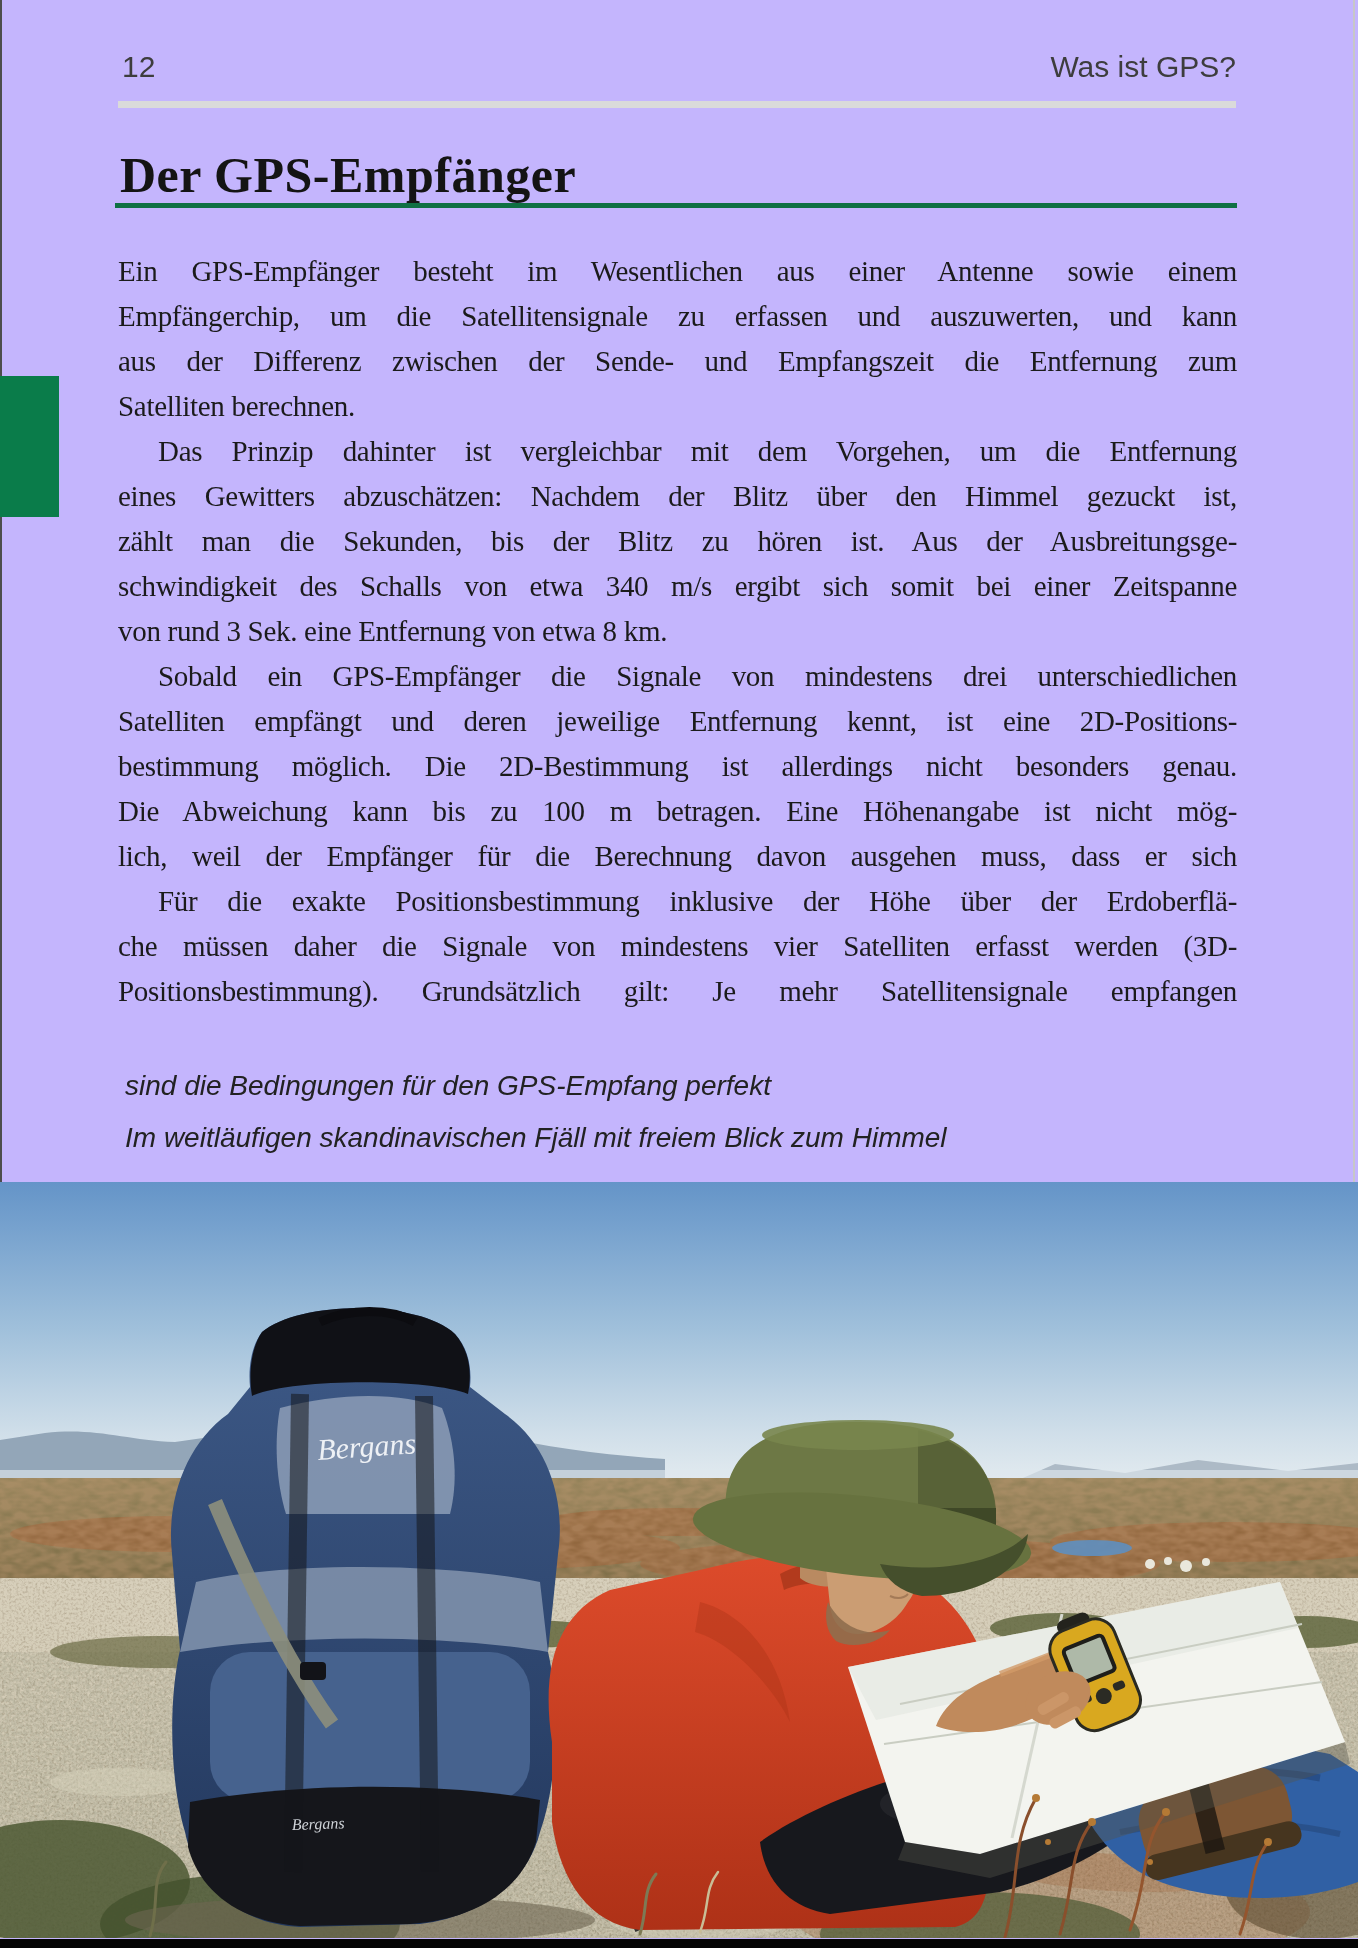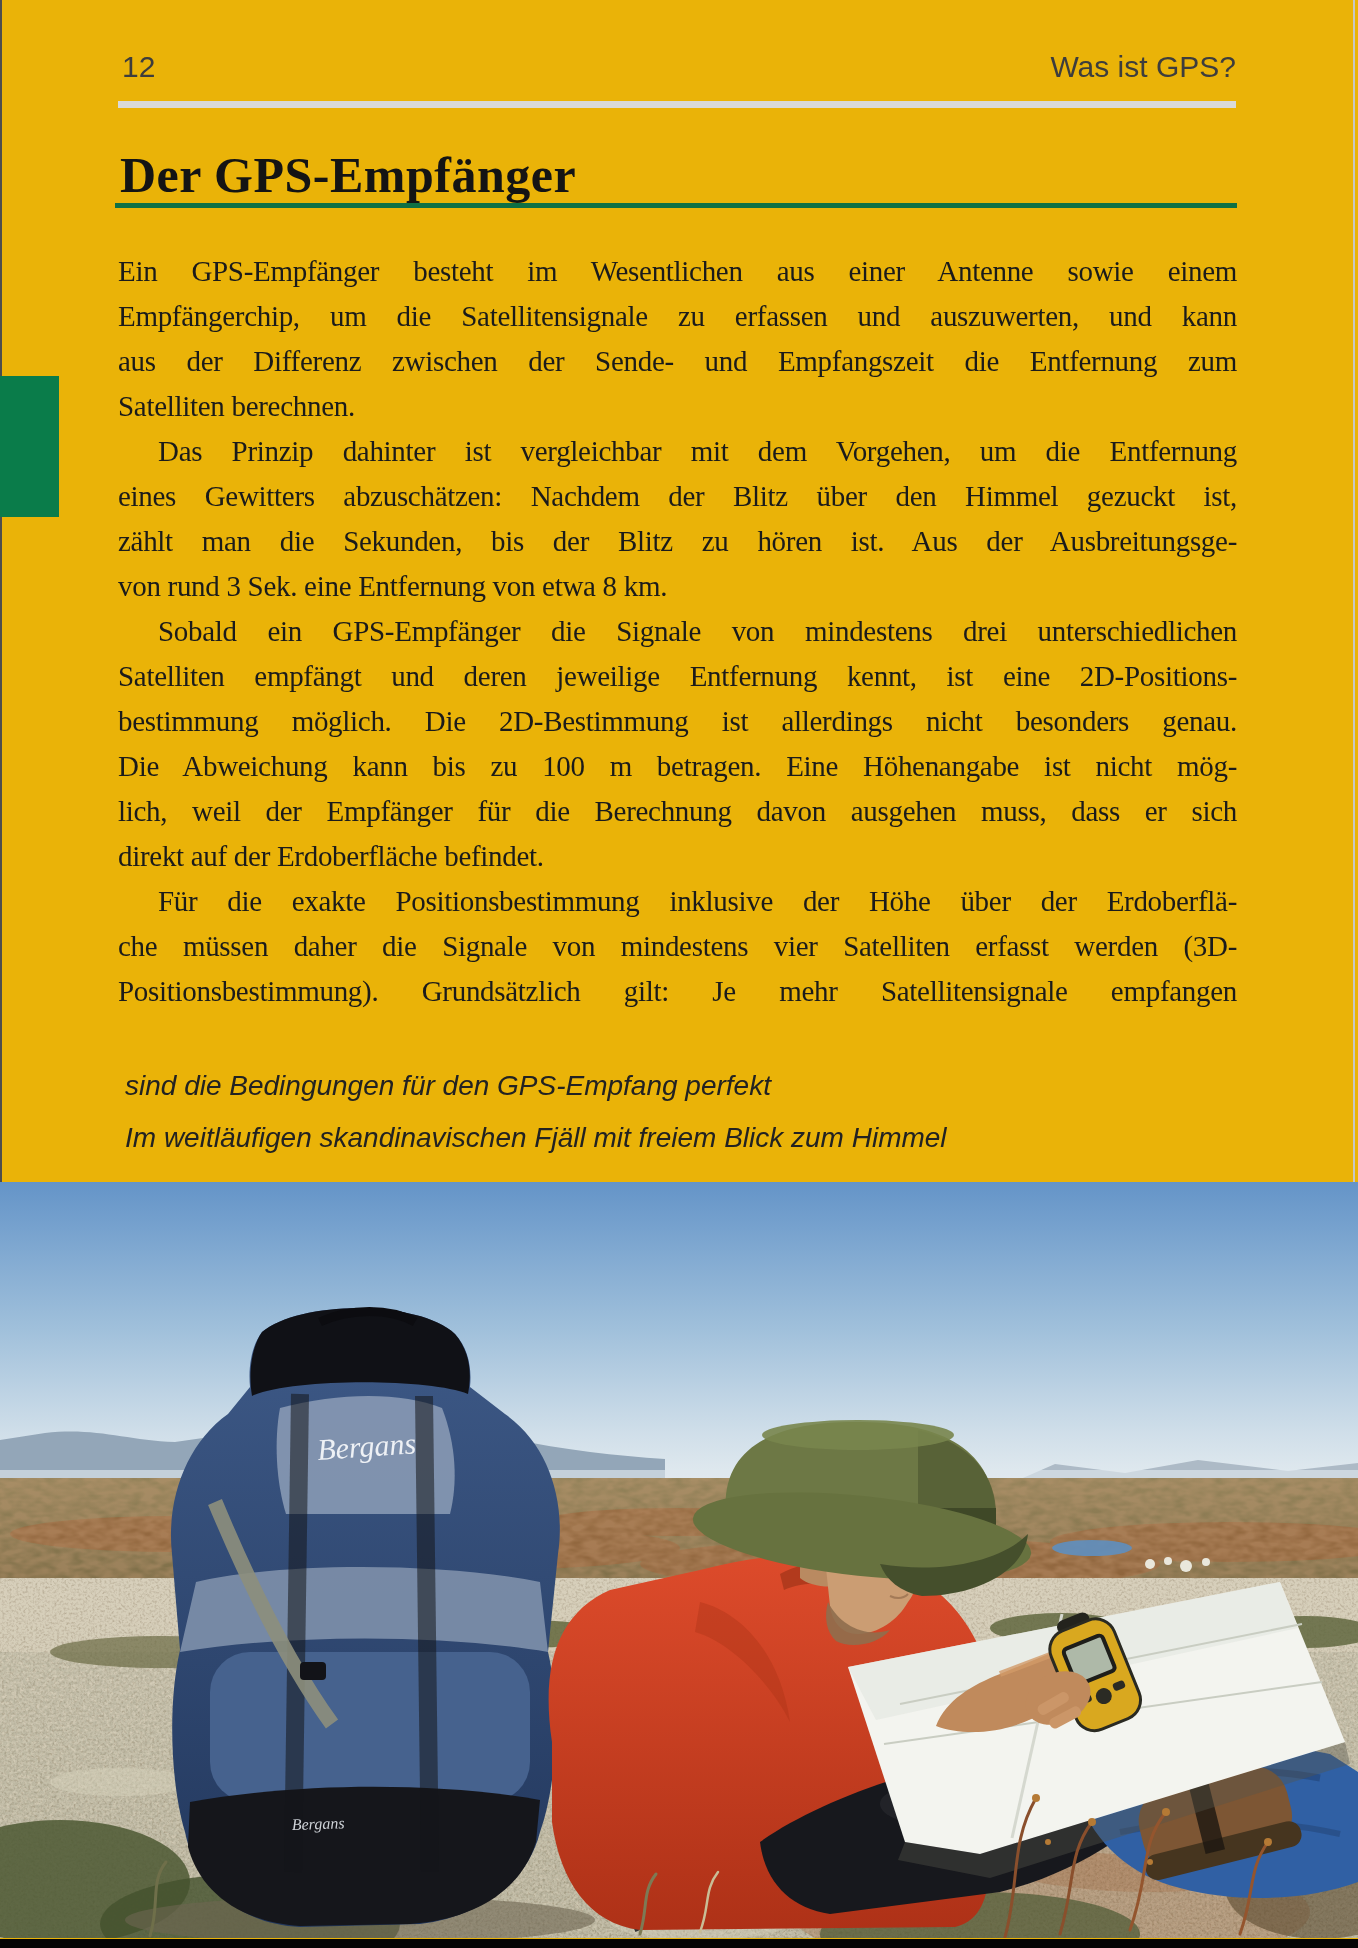--- a/index.html
+++ b/index.html
@@ -1,18 +1,18 @@
 <!DOCTYPE html>
 <html><head>
 <meta charset="utf-8">
 <style>
   html,body { margin:0; padding:0; background:#e8e8e8; }
   .page {
     position:relative; width:1358px; height:1948px; margin:0 auto;
-    background:#eab308; overflow:hidden;
+    background:#c4b5fd; overflow:hidden;
     font-family:"Liberation Serif","DejaVu Serif",serif;
   }
   
   .edge-left  { position:absolute; left:0; top:0; width:2px; height:1182px; background:#4d4d4d; }
   .edge-right { position:absolute; left:1353px; top:0; width:2px; height:1182px; background:#c7c7c7; }
   .bottom-bar { position:absolute; left:0; top:1939px; width:1358px; height:9px; background:#050505; }
 
   
   .running-header { position:absolute; left:118px; top:50px; width:1118px; height:40px;
     font-family:"Liberation Sans","DejaVu Sans",sans-serif; font-size:30px; color:#3d3d3d; }
@@ -64,27 +64,27 @@
   <div class="title-rule"></div>
 
   <div class="body-text" id="body-text">
       <div class="bline">Ein GPS-Empfänger besteht im Wesentlichen aus einer Antenne sowie einem</div>
       <div class="bline">Empfängerchip, um die Satellitensignale zu erfassen und auszuwerten, und kann</div>
       <div class="bline">aus der Differenz zwischen der Sende- und Empfangszeit die Entfernung zum</div>
       <div class="bline last">Satelliten berechnen.</div>
       <div class="bline indent">Das Prinzip dahinter ist vergleichbar mit dem Vorgehen, um die Entfernung</div>
       <div class="bline">eines Gewitters abzuschätzen: Nachdem der Blitz über den Himmel gezuckt ist,</div>
       <div class="bline">zählt man die Sekunden, bis der Blitz zu hören ist. Aus der Ausbreitungsge-</div>
+      <div class="bline">schwindigkeit des Schalls von etwa 340 m/s ergibt sich somit bei einer Zeitspanne</div>
       <div class="bline last">von rund 3 Sek. eine Entfernung von etwa 8 km.</div>
       <div class="bline indent">Sobald ein GPS-Empfänger die Signale von mindestens drei unterschiedlichen</div>
       <div class="bline">Satelliten empfängt und deren jeweilige Entfernung kennt, ist eine 2D-Positions-</div>
       <div class="bline">bestimmung möglich. Die 2D-Bestimmung ist allerdings nicht besonders genau.</div>
       <div class="bline">Die Abweichung kann bis zu 100 m betragen. Eine Höhenangabe ist nicht mög-</div>
       <div class="bline">lich, weil der Empfänger für die Berechnung davon ausgehen muss, dass er sich</div>
-      <div class="bline last">direkt auf der Erdoberfläche befindet.</div>
       <div class="bline indent">Für die exakte Positionsbestimmung inklusive der Höhe über der Erdoberflä-</div>
       <div class="bline">che müssen daher die Signale von mindestens vier Satelliten erfasst werden (3D-</div>
       <div class="bline">Positionsbestimmung). Grundsätzlich gilt: Je mehr Satellitensignale empfangen</div>
     </div>
 
   <div class="caption" id="caption">
       <div>sind die Bedingungen für den GPS-Empfang perfekt</div>
       <div>Im weitläufigen skandinavischen Fjäll mit freiem Blick zum Himmel</div>
     </div>
 

